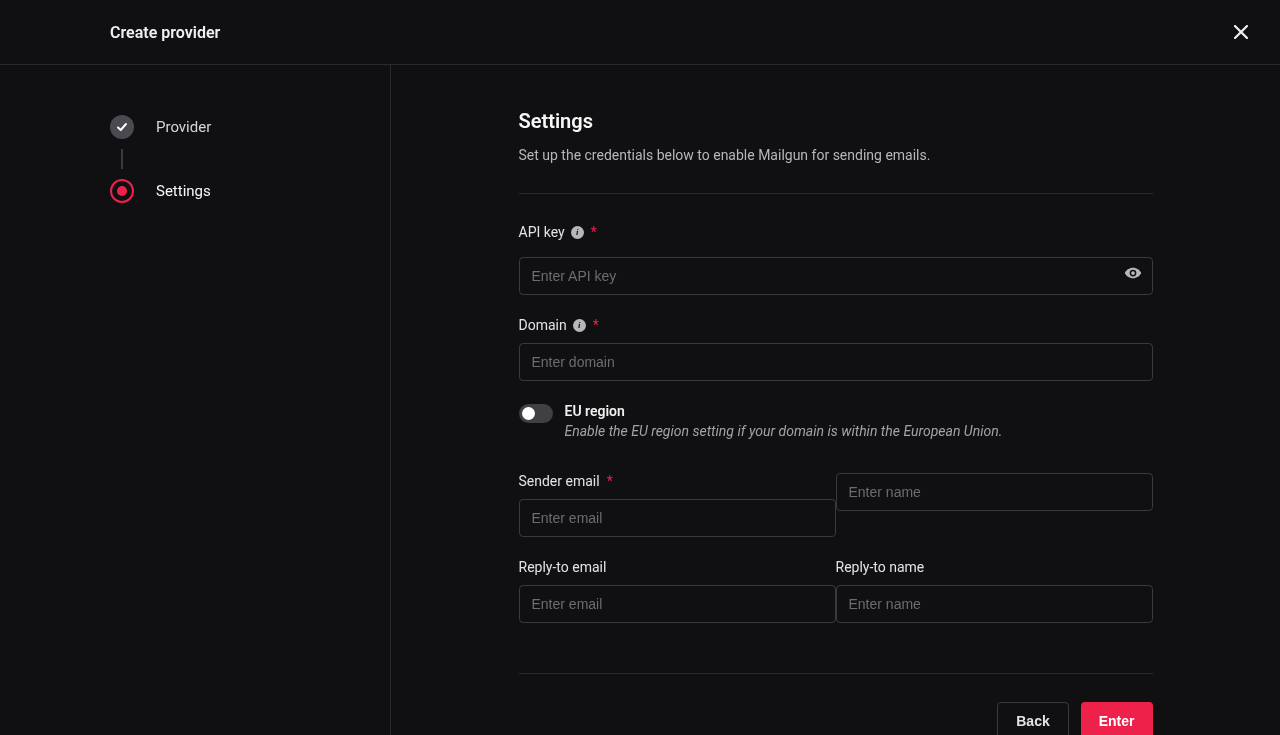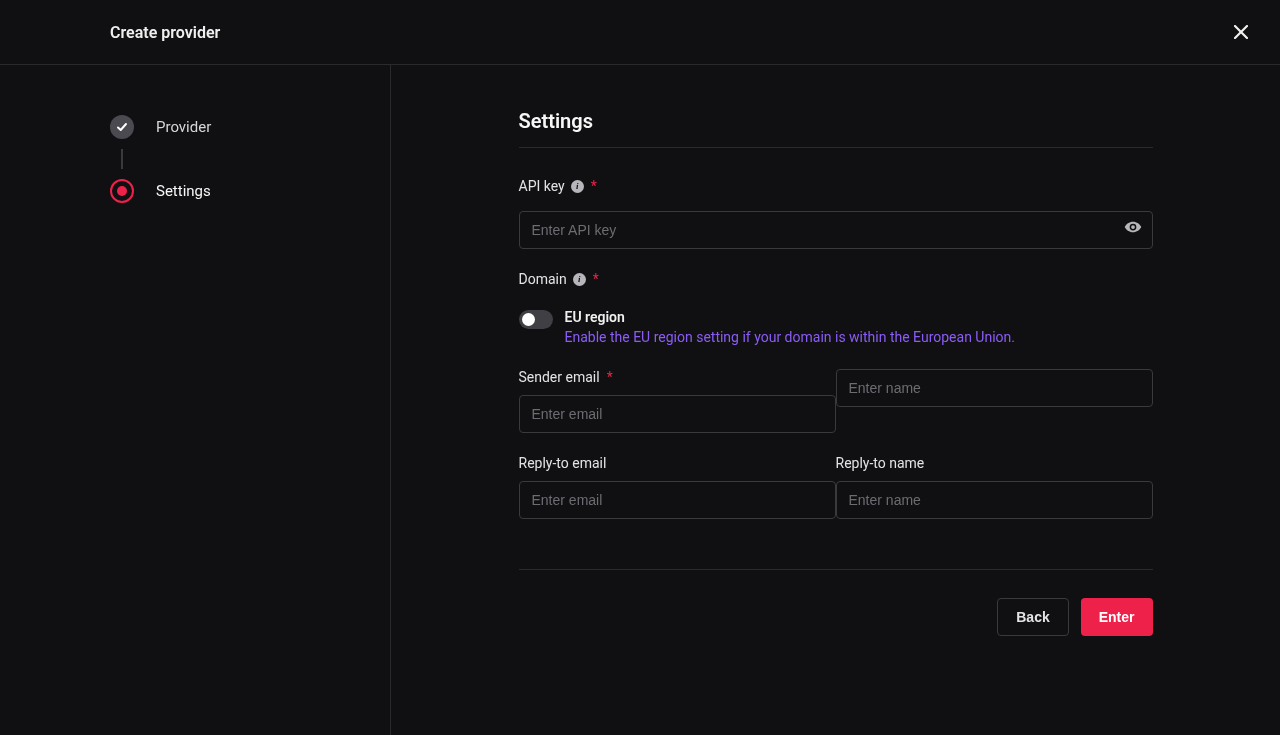--- a/index.html
+++ b/index.html
@@ -27,26 +27,26 @@
   .field { margin-bottom: 22px; }
   .field-label { font-size: 14px; color: #e3e3e5; margin-bottom: 10px; display: flex; align-items: center; gap: 6px; }
   .required { color: #ed214a; margin-left: 1px; }
   .info-icon { width: 13px; height: 13px; border-radius: 50%; background: #b7b7bb; color: #101012; display: inline-flex; align-items: center; justify-content: center; font-size: 9px; font-weight: 700; font-style: italic; font-family: serif; cursor: help; }
   .input-wrap { position: relative; }
   input.text { width: 100%; height: 38px; background: #101012; border: 1px solid #3a3a3d; border-radius: 4px; padding: 0 12px; font-size: 14px; color: #e3e3e5; outline: none; }
   input.text::placeholder { color: #6c6c72; }
   input.text.with-eye { padding-right: 40px; margin-top: 7px; }
   .eye-btn { position: absolute; right: 10px; top: 50%; transform: translateY(-50%); cursor: pointer; color: #b7b7bb; width: 20px; height: 20px; display: flex; align-items: center; justify-content: center; }
   .eye-btn svg { width: 18px; height: 18px; }
-  .toggle-field { display: flex; gap: 12px; margin-bottom: 24px; }
+  .toggle-field { display: flex; gap: 12px; margin-bottom: 34px; }
   .toggle { width: 34px; height: 19px; background: #3f3f44; border-radius: 10px; position: relative; cursor: pointer; flex-shrink: 0; margin-top: 1px; }
   .toggle::after { content: ""; position: absolute; left: 3px; top: 3px; width: 13px; height: 13px; border-radius: 50%; background: #fff; }
   .toggle-text { flex: 1; }
   .toggle-title { font-size: 14px; font-weight: 600; color: #f0f0f0; margin-bottom: 4px; }
-  .toggle-desc { font-size: 14px; color: #8b5cf6; }
+  .toggle-desc { font-size: 14px; color: #a3a3a3; font-style: italic; }
   .row { display: flex; gap: 0; }
   .row .field { flex: 1; }
   .footer-divider { border: none; border-top: 1px solid #2a2a2d; margin-top: 28px; margin-bottom: 28px; }
   .footer { display: flex; justify-content: flex-end; gap: 12px; }
   .btn { height: 38px; padding: 0 18px; border-radius: 4px; font-size: 14px; font-weight: 700; cursor: pointer; display: inline-flex; align-items: center; border: none; }
   .btn-secondary { background: transparent; border: 1px solid #3a3a3d; color: #e3e3e5; }
   .btn-primary { background: #ed214a; color: #fff; }
 </style>
 </head>
 <body>
@@ -74,20 +74,21 @@
     <div class="step-connector"></div>
     <div class="step active">
       <div class="step-icon active"></div>
       <span class="step-label">Settings</span>
     </div>
   </aside>
 
   <main class="main">
     <div class="content">
       <h2 class="section-title">Settings</h2>
+      <p class="section-desc">Set up the credentials below to enable Mailgun for sending emails.</p>
       <hr class="divider">
 
       <div class="field">
         <div class="field-label">
           <span>API key</span>
           <span class="info-icon">i</span>
           <span class="required">*</span>
         </div>
         <div class="input-wrap">
           <input type="password" class="text with-eye" placeholder="Enter API key" style="">
@@ -98,20 +99,21 @@
           </span>
         </div>
       </div>
 
       <div class="field">
         <div class="field-label">
           <span>Domain</span>
           <span class="info-icon">i</span>
           <span class="required">*</span>
         </div>
+        <input type="text" class="text" placeholder="Enter domain" style="">
       </div>
 
       <div class="toggle-field">
         <div class="toggle"></div>
         <div class="toggle-text">
           <div class="toggle-title">EU region</div>
           <div class="toggle-desc">Enable the EU region setting if your domain is within the European Union.</div>
         </div>
       </div>
 

